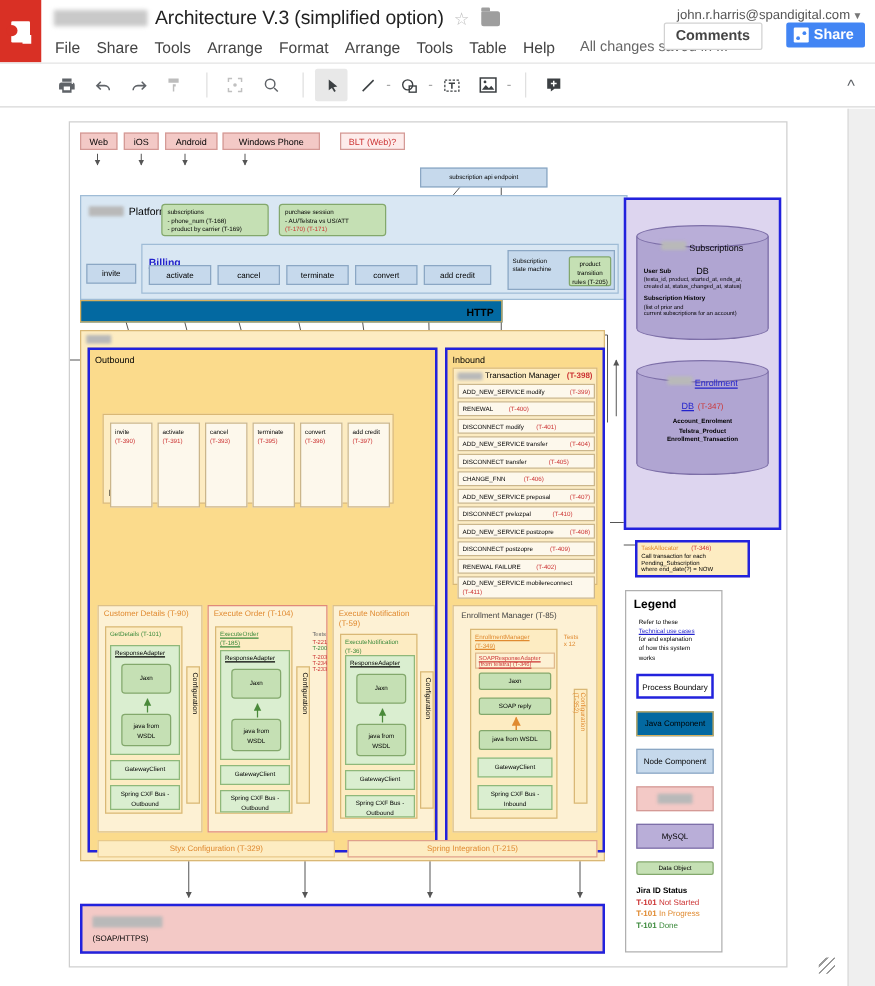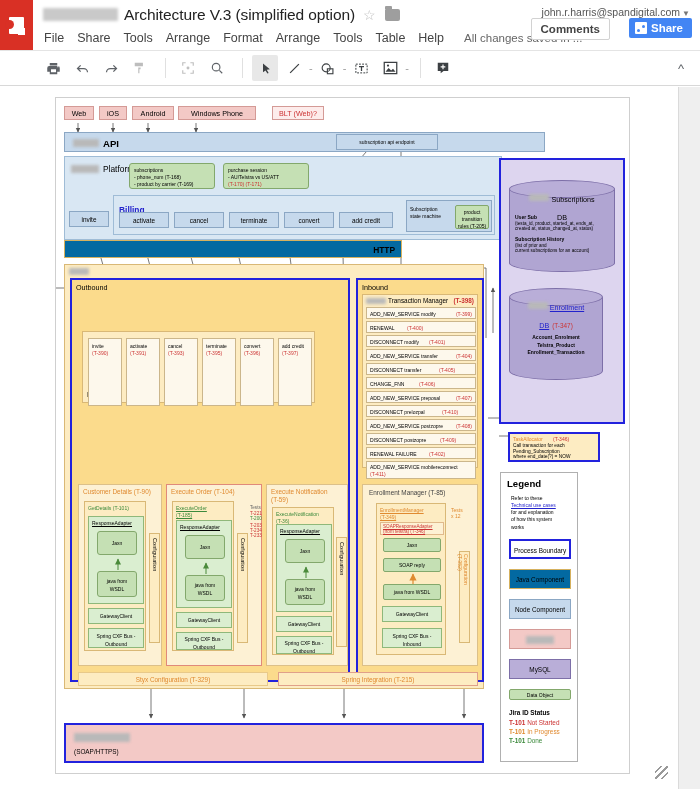--- a/index.html
+++ b/index.html
@@ -316,24 +316,20 @@
           <path d="M443,338 L468,338" marker-end="url(#ah)"></path>
         </g>
       </svg>
 
       <div class="bx pink t8 ctr" style="left:8px;top:8px;width:30px;height:14px;line-height:13px;">Web</div>
       <div class="bx pink t8 ctr" style="left:43px;top:8px;width:28px;height:14px;line-height:13px;">iOS</div>
       <div class="bx pink t8 ctr" style="left:76px;top:8px;width:42px;height:14px;line-height:13px;">Android</div>
       <div class="bx pink t8 ctr" style="left:122px;top:8px;width:78px;height:14px;line-height:13px;">Windows Phone</div>
       <div class="bx t8 ctr red" style="left:216px;top:8px;width:52px;height:14px;line-height:13px;border:1px solid #d49a96;background:#fdeceb;">BLT (Web)?</div>
 
-      <div class="bx blue" style="left:8px;top:34px;width:481px;height:20px;">
-        <span class="rb" style="position:absolute;left:8px;top:6px;width:26px;height:8px;"></span>
-        <span class="lbl t10 bold" style="left:38px;top:5px;">API</span>
-      </div>
       <div class="bx blue t6" style="left:280px;top:36px;width:102px;height:16px;line-height:15px;text-align:center;">subscription api endpoint</div>
 
       <div class="bx bluelt" style="left:8px;top:58px;width:438px;height:84px;">
         <span class="rb" style="position:absolute;left:6px;top:8px;width:28px;height:8px;"></span>
         <span class="lbl t9" style="left:38px;top:7px;">Platform</span>
 
         <div class="bx green" style="left:64px;top:6px;width:86px;height:26px;border-radius:3px;">
           <span class="lbl t6" style="left:4px;top:3px;">subscriptions</span>
           <span class="lbl t6" style="left:4px;top:10px;">- phone_num (T-168)</span>
           <span class="lbl t6" style="left:4px;top:17px;">- product by carrier (T-169)</span>
@@ -594,21 +590,21 @@
 DB</span>
         </div>
         <span class="lbl t6 bold" style="left:6px;top:34px;">User Sub</span>
         <span class="lbl" style="left:6px;top:41px;font-size:4.6px;white-space:pre-line;line-height:5.4px;">(testa_id, product, started_at, ends_at,
 created at, status_changed_at, status)</span>
         <span class="lbl t6 bold" style="left:6px;top:56px;">Subscription History</span>
         <span class="lbl" style="left:6px;top:63px;font-size:4.6px;white-space:pre-line;line-height:5.4px;">(list of prior and
 current subscriptions for an account)</span>
       </div>
 
-      <div class="cyl" style="left:453px;top:190px;width:94px;height:92px;">
+      <div class="cyl" style="left:453px;top:190px;width:106px;height:92px;">
         <div class="bot"></div>
           <div class="body"></div>
           <div class="top"></div>
         <div class="ct" style="top:8px;">
           <span class="rb" style="width:20px;height:7px;margin-right:2px;"></span><span class="t8 blu ul" style="white-space:pre-line;">Enrollment
 DB</span><span class="t7 red" style="margin-left:3px;">(T-347)</span>
         </div>
         <span class="lbl t6 bold ctr" style="left:0;right:0;top:46px;white-space:pre-line;line-height:7.5px;">Account_Enrolment
 Telstra_Product
 Enrollment_Transaction</span>

